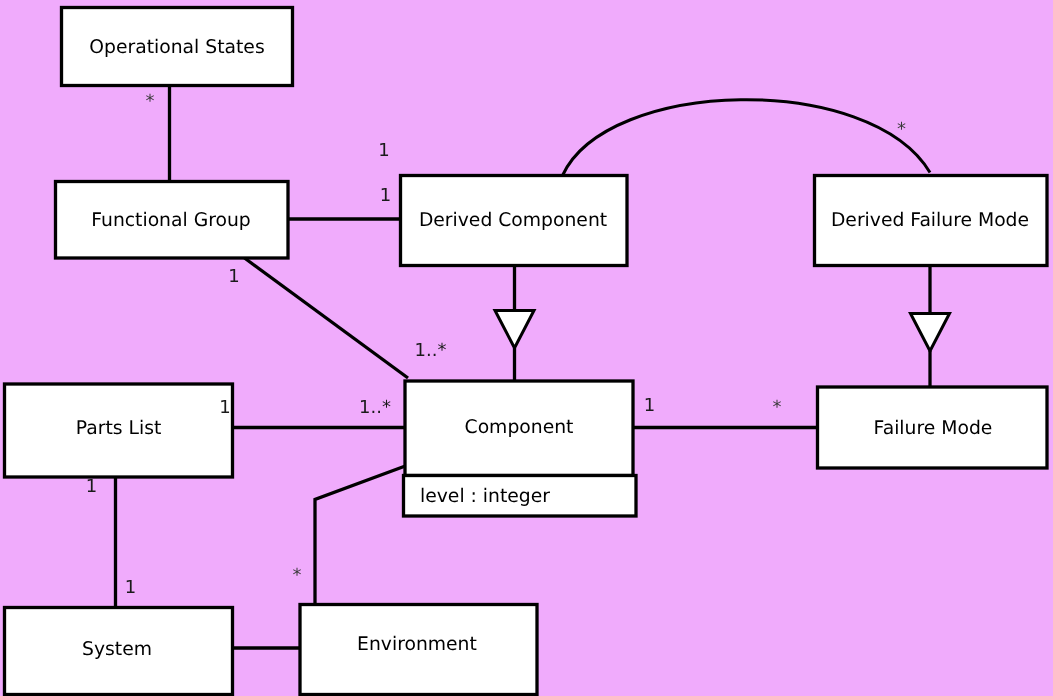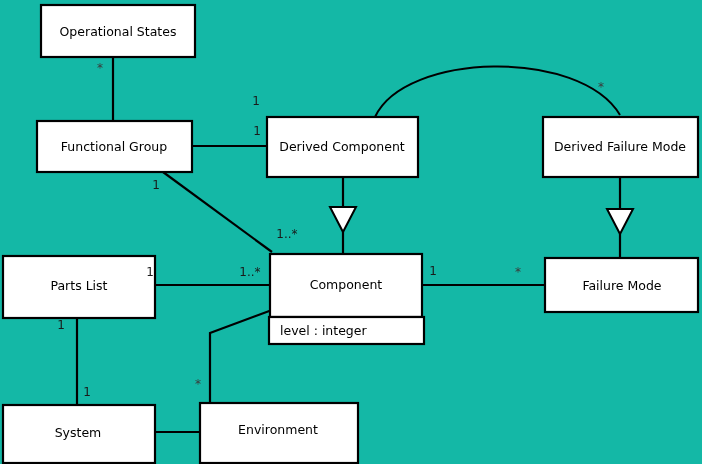--- a/index.html
+++ b/index.html
@@ -10,21 +10,21 @@
   body {
     width: 702px;
     height: 464px;
     font-family: "DejaVu Sans", sans-serif;
     overflow: hidden;
   }
   #diagram-root {
     position: relative;
     width: 702px;
     height: 464px;
-    background: #14b8a6;
+    background: #f0abfc;
   }
   svg#uml-canvas {
     display: block;
     width: 702px;
     height: 464px;
   }
   .cls-box {
     fill: #ffffff;
     stroke: #000000;
     stroke-width: 2.2;

